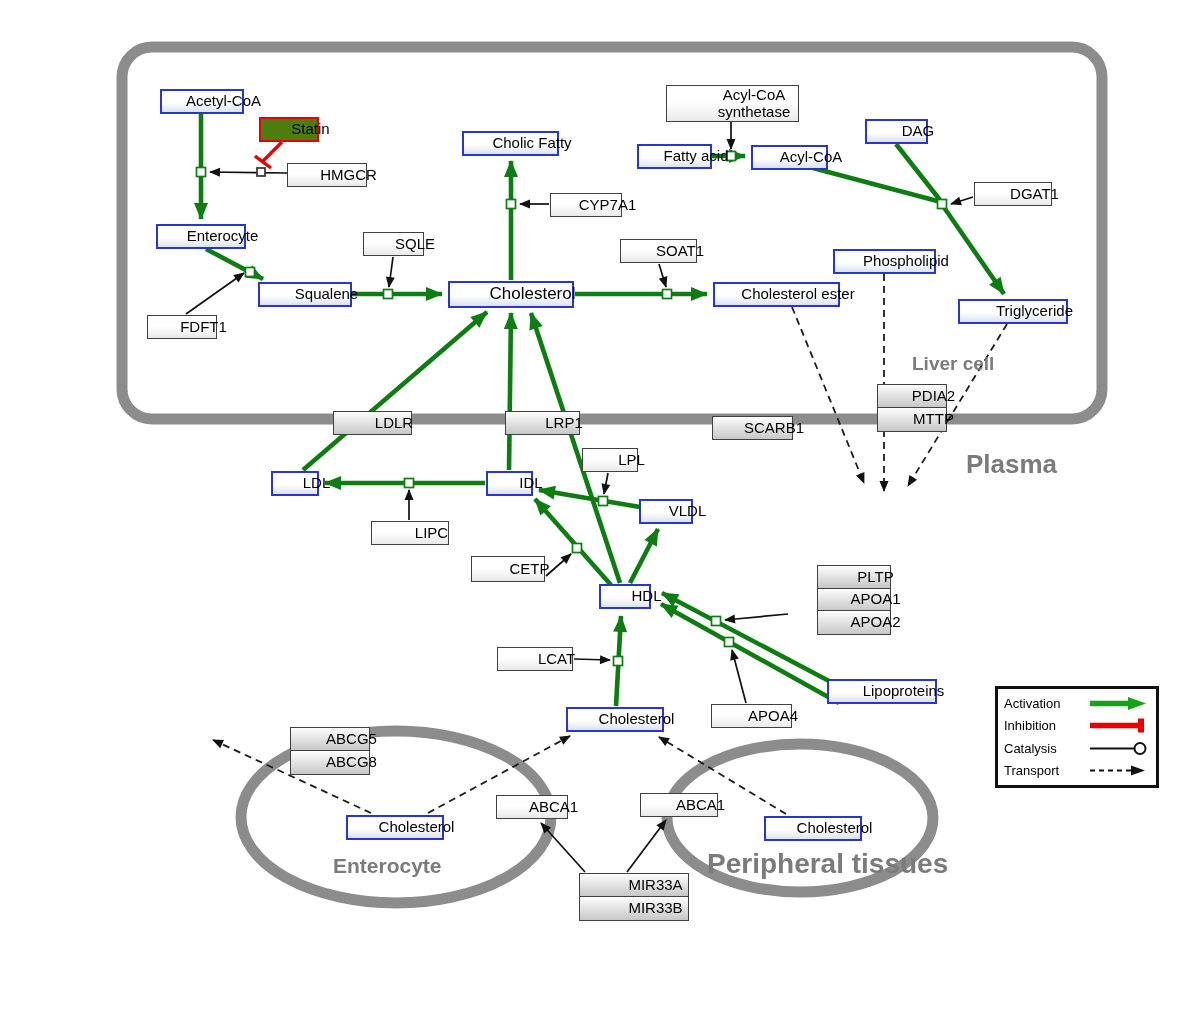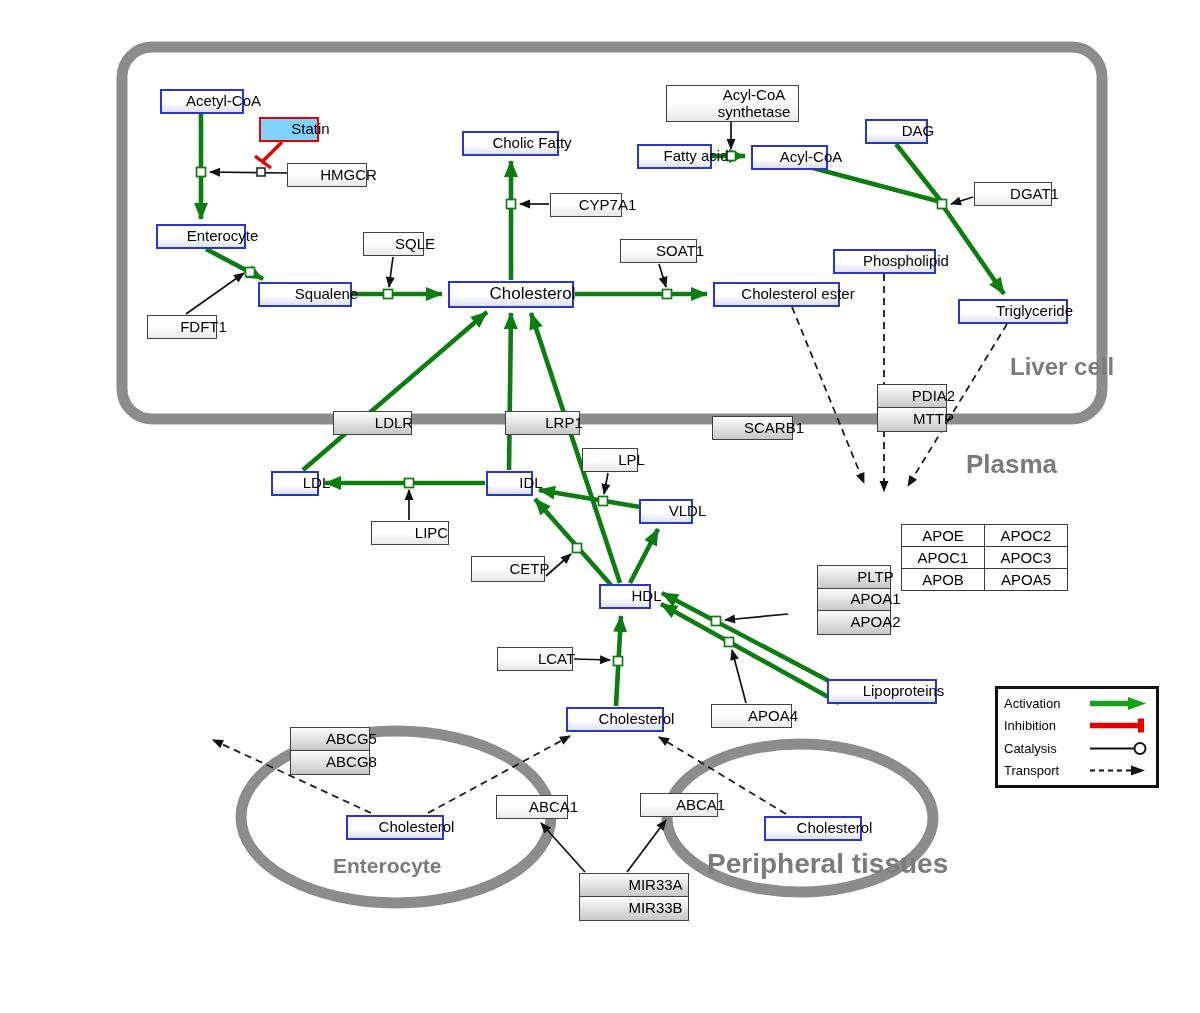--- a/index.html
+++ b/index.html
@@ -3,21 +3,21 @@
 <meta charset="utf-8">
 <style>
   html,body{margin:0;padding:0;background:#fff;font-family:"Liberation Sans",sans-serif;}
   #canvas{position:relative;width:1200px;height:1013px;background:#fff;overflow:hidden;}
   #edges{position:absolute;left:0;top:0;}
   .node{position:absolute;box-sizing:border-box;display:flex;flex-direction:column;align-items:center;justify-content:center;
         font-size:15px;color:#000;white-space:nowrap;background:linear-gradient(#ffffff 45%,#e9e9e9);
         border:1.5px solid #404040;z-index:3;line-height:1.1;padding-left:43px;}
   .metab{border:2.4px solid #2936cc;background:linear-gradient(#ffffff 55%,#dde2f0);}
   .carrier{background:linear-gradient(#fdfdfd,#c7c7c7);margin-left:28px;}
-  .statin{border:2.4px solid #e80000;background:#7dd3fc;}
+  .statin{border:2.4px solid #e80000;background:#4d7c0f;}
   .big{font-size:17px;}
   .comp-label{position:absolute;font-weight:bold;color:#7b7b7b;z-index:2;white-space:nowrap;}
   #apo-table{position:absolute;left:901px;top:524px;border-collapse:collapse;z-index:3;}
   #apo-table td{border:1.7px solid #3c3c3c;width:82px;height:21px;text-align:center;font-size:15px;background:#fff;padding:0;}
   #legend{position:absolute;left:995px;top:686px;width:164px;height:102px;border:3px solid #111;background:#fff;z-index:3;
           display:flex;flex-direction:column;justify-content:space-around;padding:3px 6px;box-sizing:border-box;}
   .lg-row{display:flex;justify-content:space-between;align-items:center;height:23px;}
   .lg-row span{font-size:13px;color:#000;}
 </style>
 </head>
@@ -106,21 +106,21 @@
       <rect x="404.5" y="478.5" width="9" height="9"></rect>
       <rect x="598.5" y="496.5" width="9" height="9"></rect>
       <rect x="572.5" y="543.5" width="9" height="9"></rect>
       <rect x="711.5" y="616.5" width="9" height="9"></rect>
       <rect x="724.5" y="637.5" width="9" height="9"></rect>
       <rect x="613.5" y="656.5" width="9" height="9"></rect>
       <rect x="257" y="168" width="8" height="8" stroke="#333"></rect>
     </g>
   </svg>
 
-  <div class="comp-label" style="left:1010px;top:353px;font-size:24px">Liver cell</div>
+  <div class="comp-label" style="left:912px;top:353px;font-size:19px">Liver cell</div>
   <div class="comp-label" style="left:966px;top:449px;font-size:26px">Plasma</div>
   <div class="comp-label" style="left:333px;top:854px;font-size:21px">Enterocyte</div>
   <div class="comp-label" style="left:707px;top:848px;font-size:28px">Peripheral tissues</div>
 
   <div class="node metab" style="left:160px;top:89px;width:84px;height:25px">Acetyl-CoA</div>
   <div class="node metab" style="left:156px;top:224px;width:90px;height:25px">Enterocyte</div>
   <div class="node metab" style="left:258px;top:282px;width:94px;height:25px">Squalene</div>
   <div class="node metab" style="left:462px;top:131px;width:97px;height:25px">Cholic Fatty</div>
   <div class="node metab big" style="left:448px;top:281px;width:126px;height:27px">Cholesterol</div>
   <div class="node metab" style="left:713px;top:282px;width:127px;height:25px">Cholesterol ester</div>
@@ -164,36 +164,20 @@
   <div class="node carrier" style="left:849px;top:384px;width:70px;height:24px">PDIA2</div>
   <div class="node carrier" style="left:849px;top:406.5px;width:70px;height:25px">MTTP</div>
   <div class="node carrier" style="left:262px;top:727px;width:80px;height:24px">ABCG5</div>
   <div class="node carrier" style="left:262px;top:749.5px;width:80px;height:25px">ABCG8</div>
   <div class="node carrier" style="left:789px;top:565px;width:74px;height:24px">PLTP</div>
   <div class="node carrier" style="left:789px;top:587.5px;width:74px;height:24px">APOA1</div>
   <div class="node carrier" style="left:789px;top:610px;width:74px;height:25px">APOA2</div>
   <div class="node carrier" style="left:551px;top:873px;width:110px;height:24px">MIR33A</div>
   <div class="node carrier" style="left:551px;top:895.5px;width:110px;height:25px">MIR33B</div>
 
-  <table id="apo-table">
-    <tbody>
-        <tr>
-      <td>APOE</td>
-      <td>APOC2</td>
-    </tr>
-    <tr>
-      <td>APOC1</td>
-      <td>APOC3</td>
-    </tr>
-    <tr>
-      <td>APOB</td>
-      <td>APOA5</td>
-    </tr>
-  </tbody>
-    </table>
 
   <div id="legend">
     <div class="lg-row">
       <span>Activation</span>
       <svg width="62" height="15">
         <path d="M2,7.5 L42,7.5" stroke="#19a019" stroke-width="5.5"></path>
         <polygon points="40,1 58,7.5 40,14" fill="#19a019"></polygon>
       </svg>
     </div>
     <div class="lg-row">

